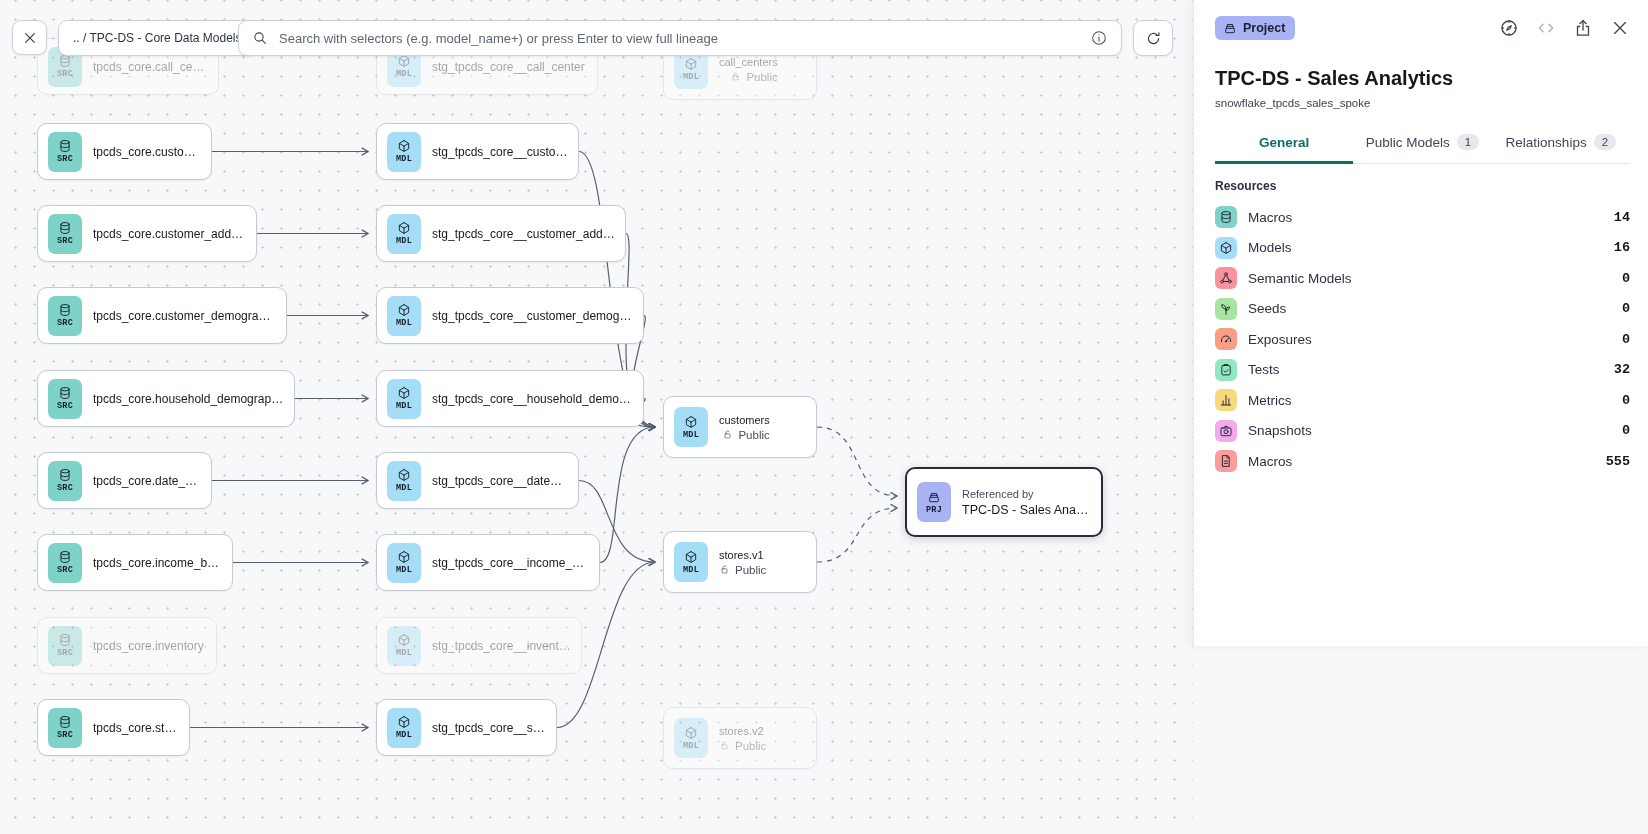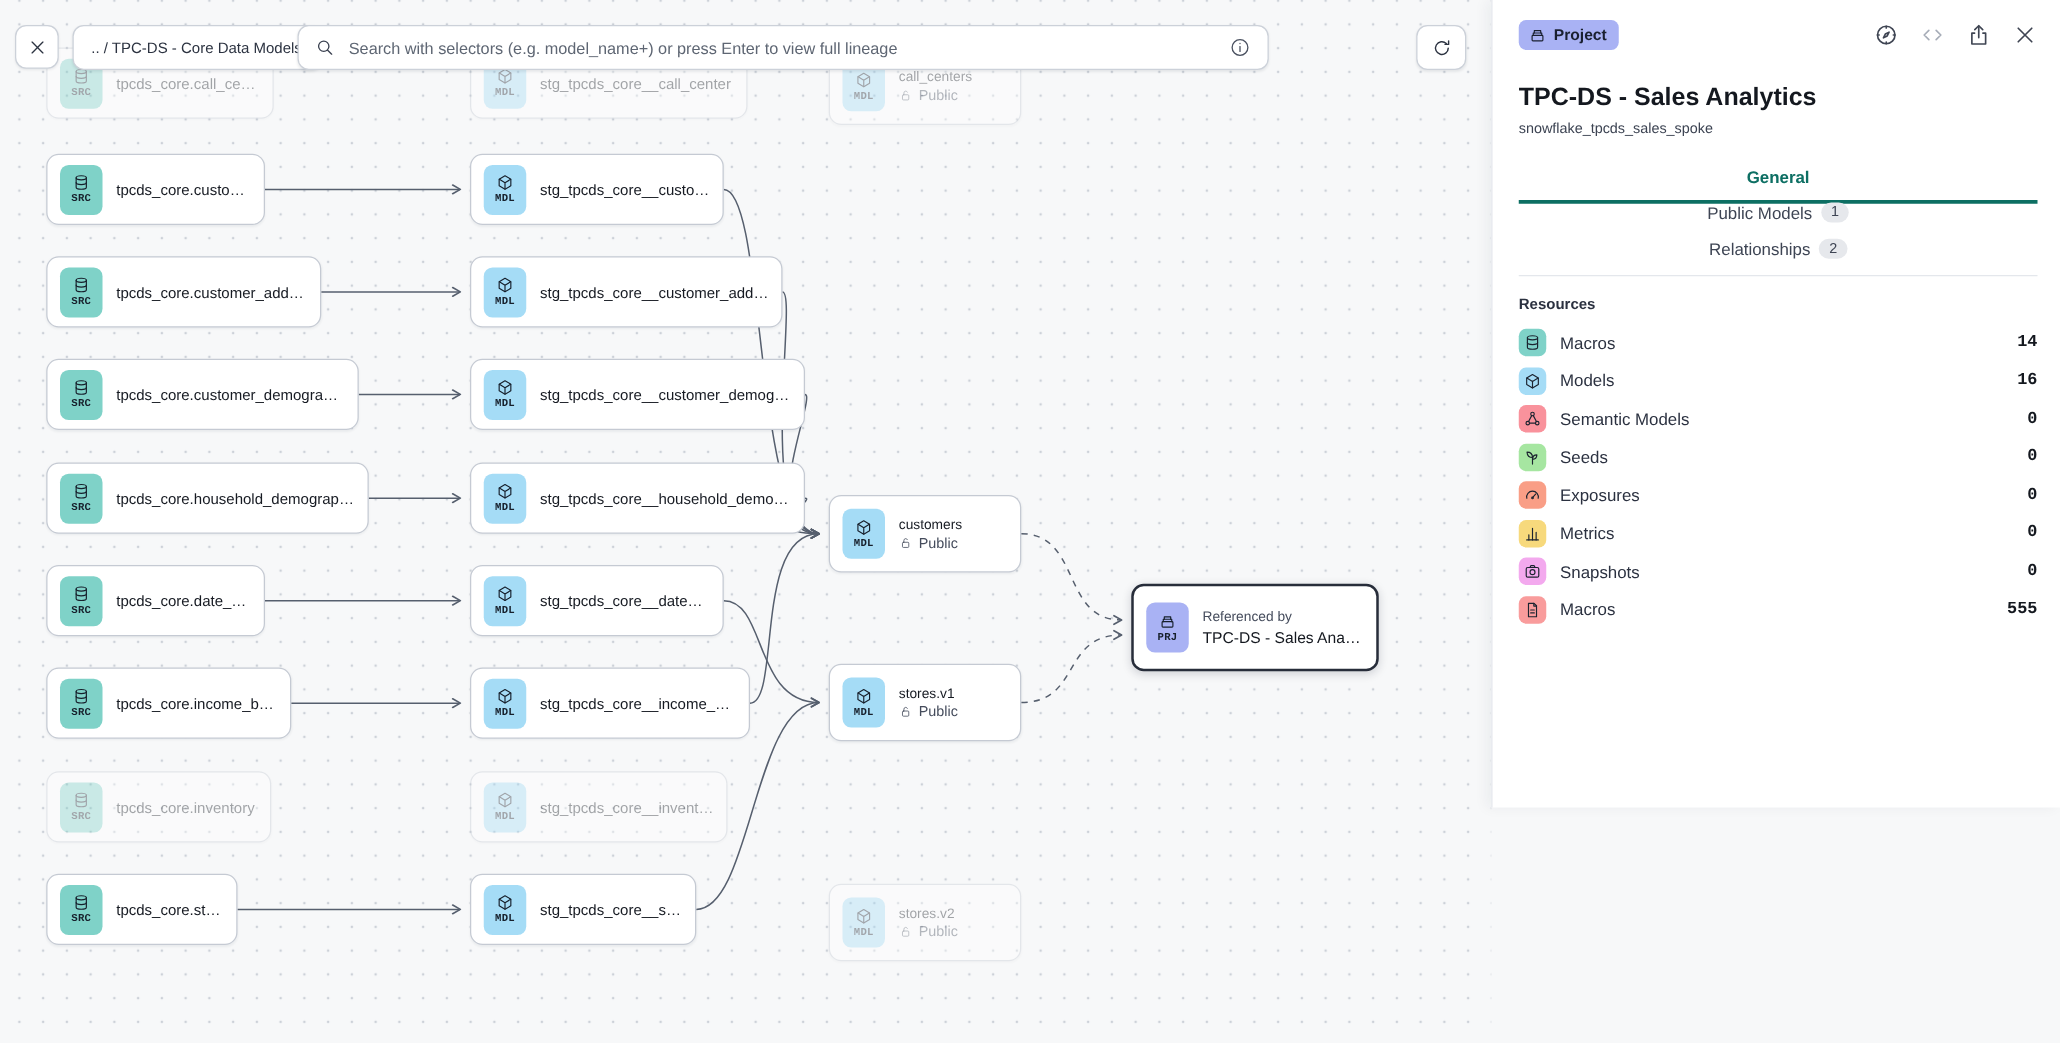--- a/index.html
+++ b/index.html
@@ -28,30 +28,30 @@
   .chip{
     width:34px;height:40px;border-radius:7px;flex:0 0 auto;
     display:flex;flex-direction:column;align-items:center;justify-content:center;gap:1px;
     color:#17202c;
   }
   .chip svg{width:14px;height:14px;}
   .chip .kindlabel{font:700 8.5px "Liberation Mono",monospace;letter-spacing:.2px;color:#17202c;}
   .nlabels{min-width:0;display:flex;flex-direction:column;justify-content:center;}
   .nlabel{font-size:12px;color:#161a22;white-space:nowrap;overflow:hidden;text-overflow:ellipsis;}
   .pub-title{font-size:11px;}
-  .nsub{display:flex;align-items:center;gap:5px;font-size:11.5px;color:#454c5c;margin-top:3px;}
+  .nsub{display:flex;align-items:center;gap:5px;font-size:11.5px;color:#454c5c;margin-top:3px;justify-content:flex-end;}
   .nsub svg{width:11px;height:11px;color:#454c5c;}
   .eyebrow{font-size:11px;color:#454c5c;margin-bottom:3px;}
   .prj-label{font-size:12.5px;color:#14181f;}
   
   .tb{position:absolute;z-index:5;background:#fff;border:1px solid #ccd1d9;border-radius:9px;
       box-shadow:0 1px 2px rgba(16,24,40,.08);display:flex;align-items:center;box-sizing:border-box;}
   .tb-close{left:12px;top:20px;width:35px;height:35px;justify-content:center;cursor:pointer;color:#2c3341;}
   .tb-crumb{left:58px;top:20px;height:36px;padding:0 14px;font-size:12px;color:#2c3341;cursor:pointer;white-space:nowrap;}
-  .tb-search{left:238px;top:20px;width:777px;height:36px;padding:0 13px;gap:9px;cursor:text;}
+  .tb-search{left:238px;top:20px;width:884px;height:36px;padding:0 13px;gap:9px;cursor:text;}
   .tb-search input{border:0;outline:0;flex:1;font:13px "Liberation Sans",sans-serif;color:#2c3341;background:transparent;}
   .tb-search input::placeholder{color:#5e6673;}
   .tb-refresh{left:1133px;top:20px;width:40px;height:36px;justify-content:center;cursor:pointer;color:#2c3341;}
   .tbicon{width:17px;height:17px;color:#3a4150;}
   
   .panel{
     position:absolute;left:1193px;top:0;width:455px;height:646px;box-sizing:border-box;
     background:#fff;border-left:1px solid #e3e6eb;box-shadow:-4px 0 10px rgba(20,30,50,.05);
     padding:16px 18px 0 21px;z-index:6;
   }
@@ -61,21 +61,21 @@
   .proj-badge svg{width:14px;height:14px;color:#1a2030;}
   .hicons{display:flex;align-items:center;gap:17px;}
   .hicon{width:20px;height:20px;color:#3f4553;cursor:pointer;}
   .hicon.dim{color:#a7adb8;}
   .p-title{margin-top:27px;font-size:20px;font-weight:700;color:#14181f;}
   .p-sub{margin-top:7px;font-size:11.5px;color:#3c4352;}
   .ov-btn{margin-top:18px;width:100%;height:36px;background:#fff;border:1px solid #c7ccd5;border-radius:8px;
     display:flex;align-items:center;justify-content:center;gap:9px;font-size:13.5px;color:#2b3140;cursor:pointer;
     box-shadow:0 1px 2px rgba(16,24,40,.05);}
   .ov-btn svg{width:16px;height:16px;color:#2b3140;}
-  .tabs{margin-top:25px;display:flex;border-bottom:1px solid #e4e7ec;flex-direction:column;}
+  .tabs{margin-top:25px;display:flex;border-bottom:1px solid #e4e7ec;}
   .tab{flex:1;display:flex;align-items:center;justify-content:center;gap:7px;padding-bottom:11px;
     font-size:13.5px;color:#3e4554;cursor:pointer;border-bottom:3px solid transparent;margin-bottom:-1px;}
   .tab.active{color:#0d6f63;font-weight:700;border-bottom-color:#0d6f63;}
   .pill{background:#e6e8ec;border-radius:999px;padding:2px 8px;font-size:11.5px;color:#3e4554;font-weight:400;}
   .res-head{margin-top:15px;font-size:12px;font-weight:700;color:#2b3140;}
   .res-row{display:flex;align-items:center;height:30.5px;margin-top:0;cursor:pointer;}
   .res-row:first-of-type{margin-top:9px;}
   .res-ic{width:22px;height:22px;border-radius:6px;display:flex;align-items:center;justify-content:center;color:#1c2430;flex:0 0 auto;}
   .res-ic svg{width:14px;height:14px;}
   .res-label{margin-left:11px;font-size:13.5px;color:#2b3140;}
@@ -592,20 +592,29 @@
       <div class="res-row">
         <div class="res-ic" style="background: rgb(249, 158, 134);">
           <svg class="ic ">
             <use href="#sym-gauge"></use>
           </svg>
         </div>
         <span class="res-label">Exposures</span>
         <span class="res-count">0</span>
       </div>
       <div class="res-row">
+        <div class="res-ic" style="background: rgb(148, 230, 191);">
+          <svg class="ic ">
+            <use href="#sym-clipboard"></use>
+          </svg>
+        </div>
+        <span class="res-label">Tests</span>
+        <span class="res-count">32</span>
+      </div>
+      <div class="res-row">
         <div class="res-ic" style="background: rgb(247, 217, 124);">
           <svg class="ic ">
             <use href="#sym-bars"></use>
           </svg>
         </div>
         <span class="res-label">Metrics</span>
         <span class="res-count">0</span>
       </div>
       <div class="res-row">
         <div class="res-ic" style="background: rgb(243, 169, 238);">

